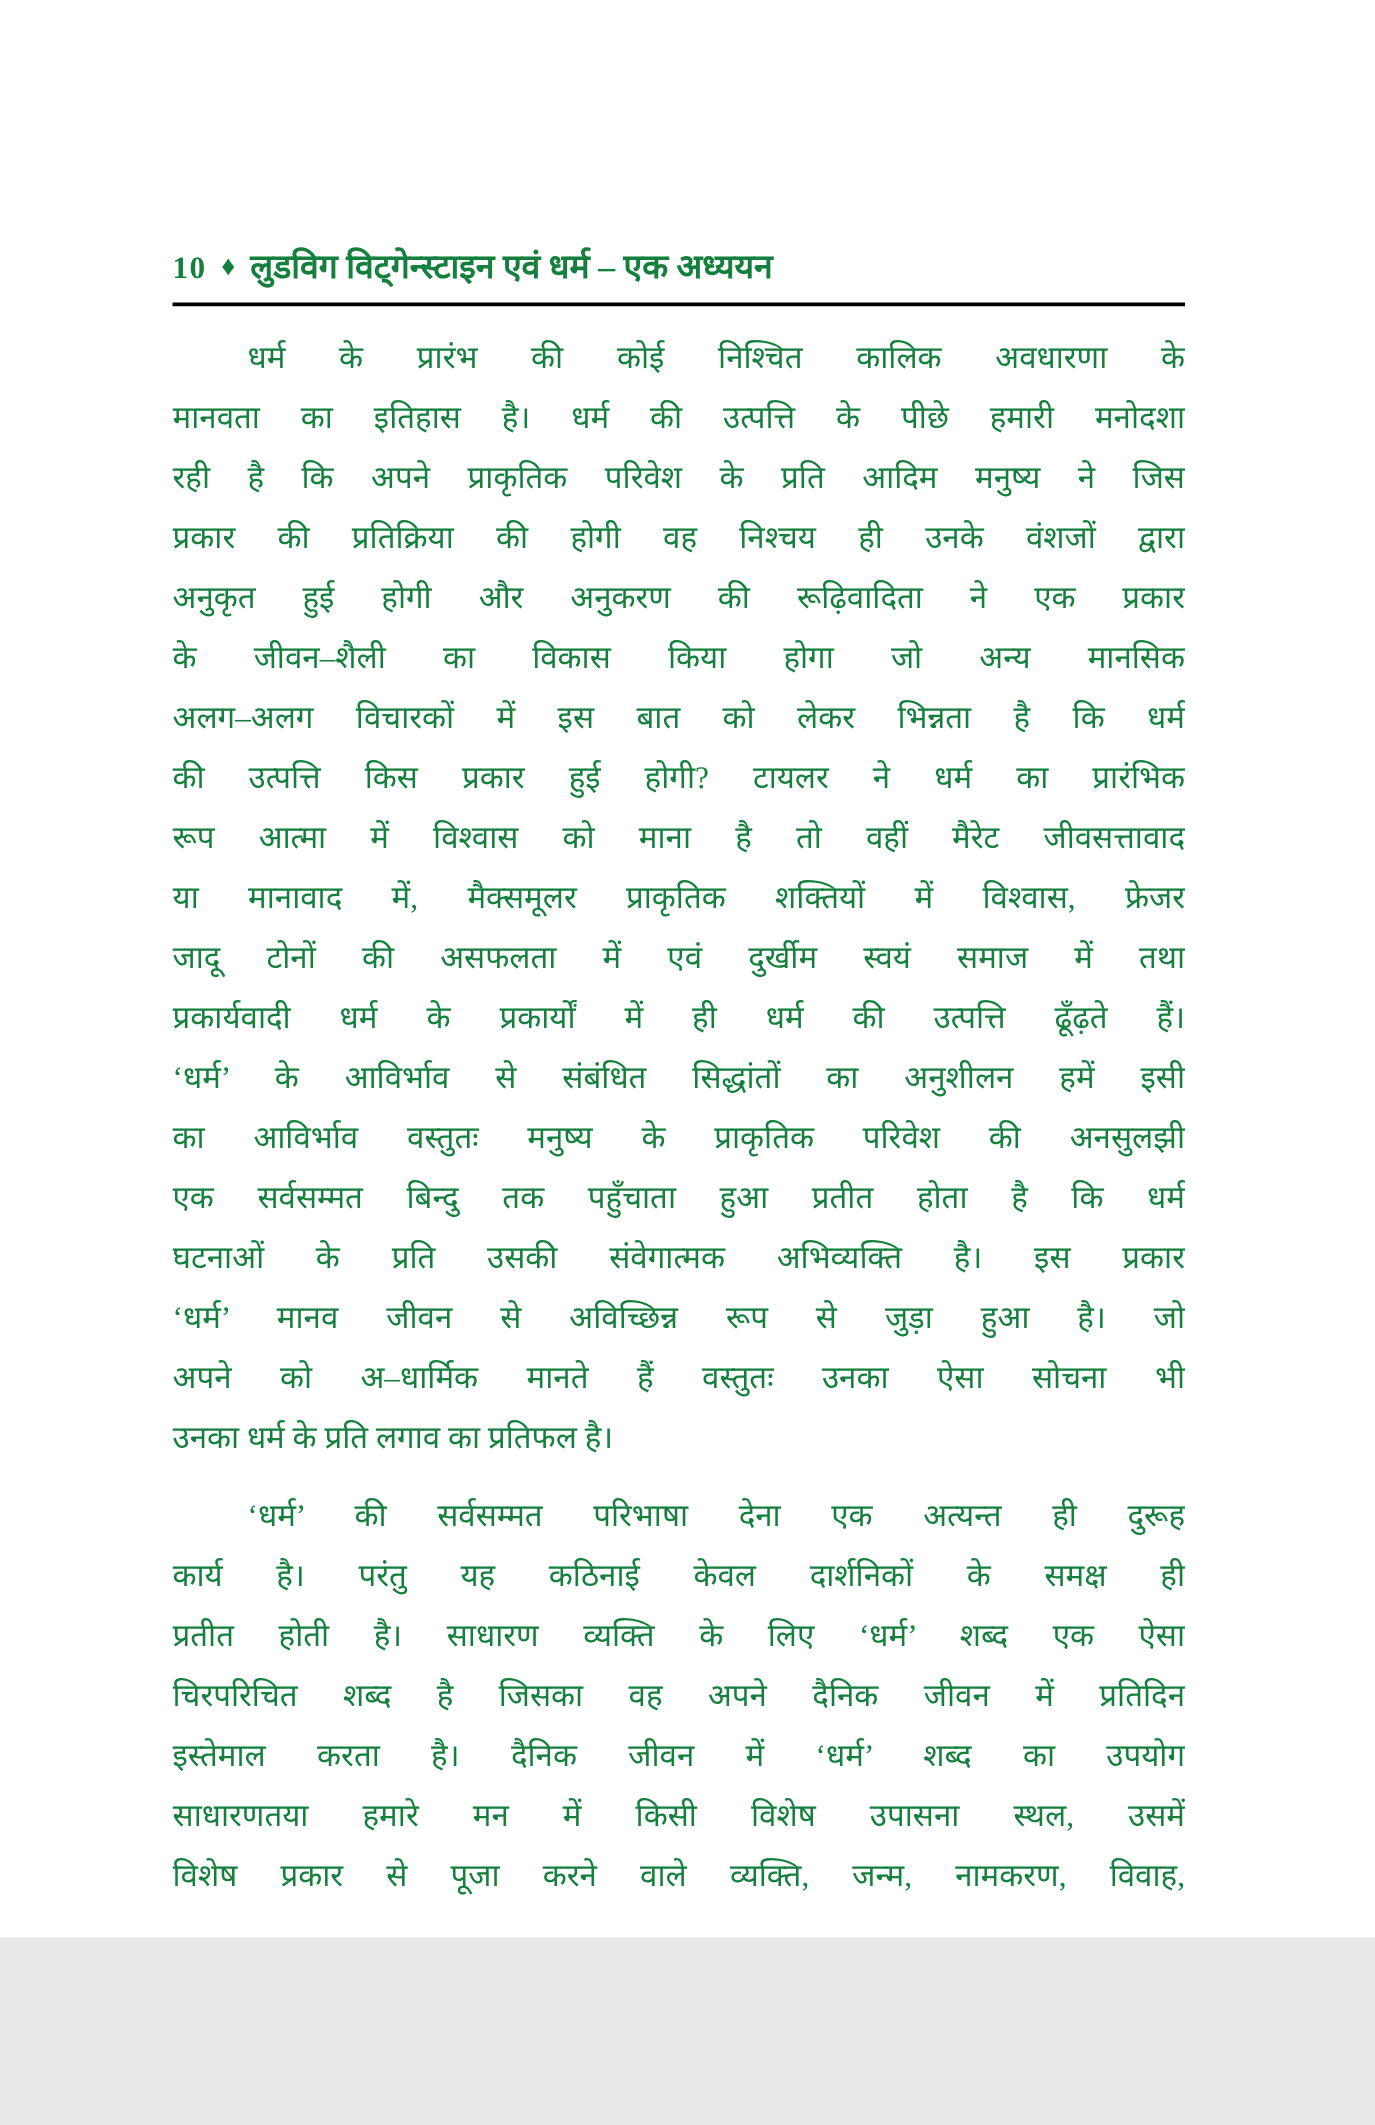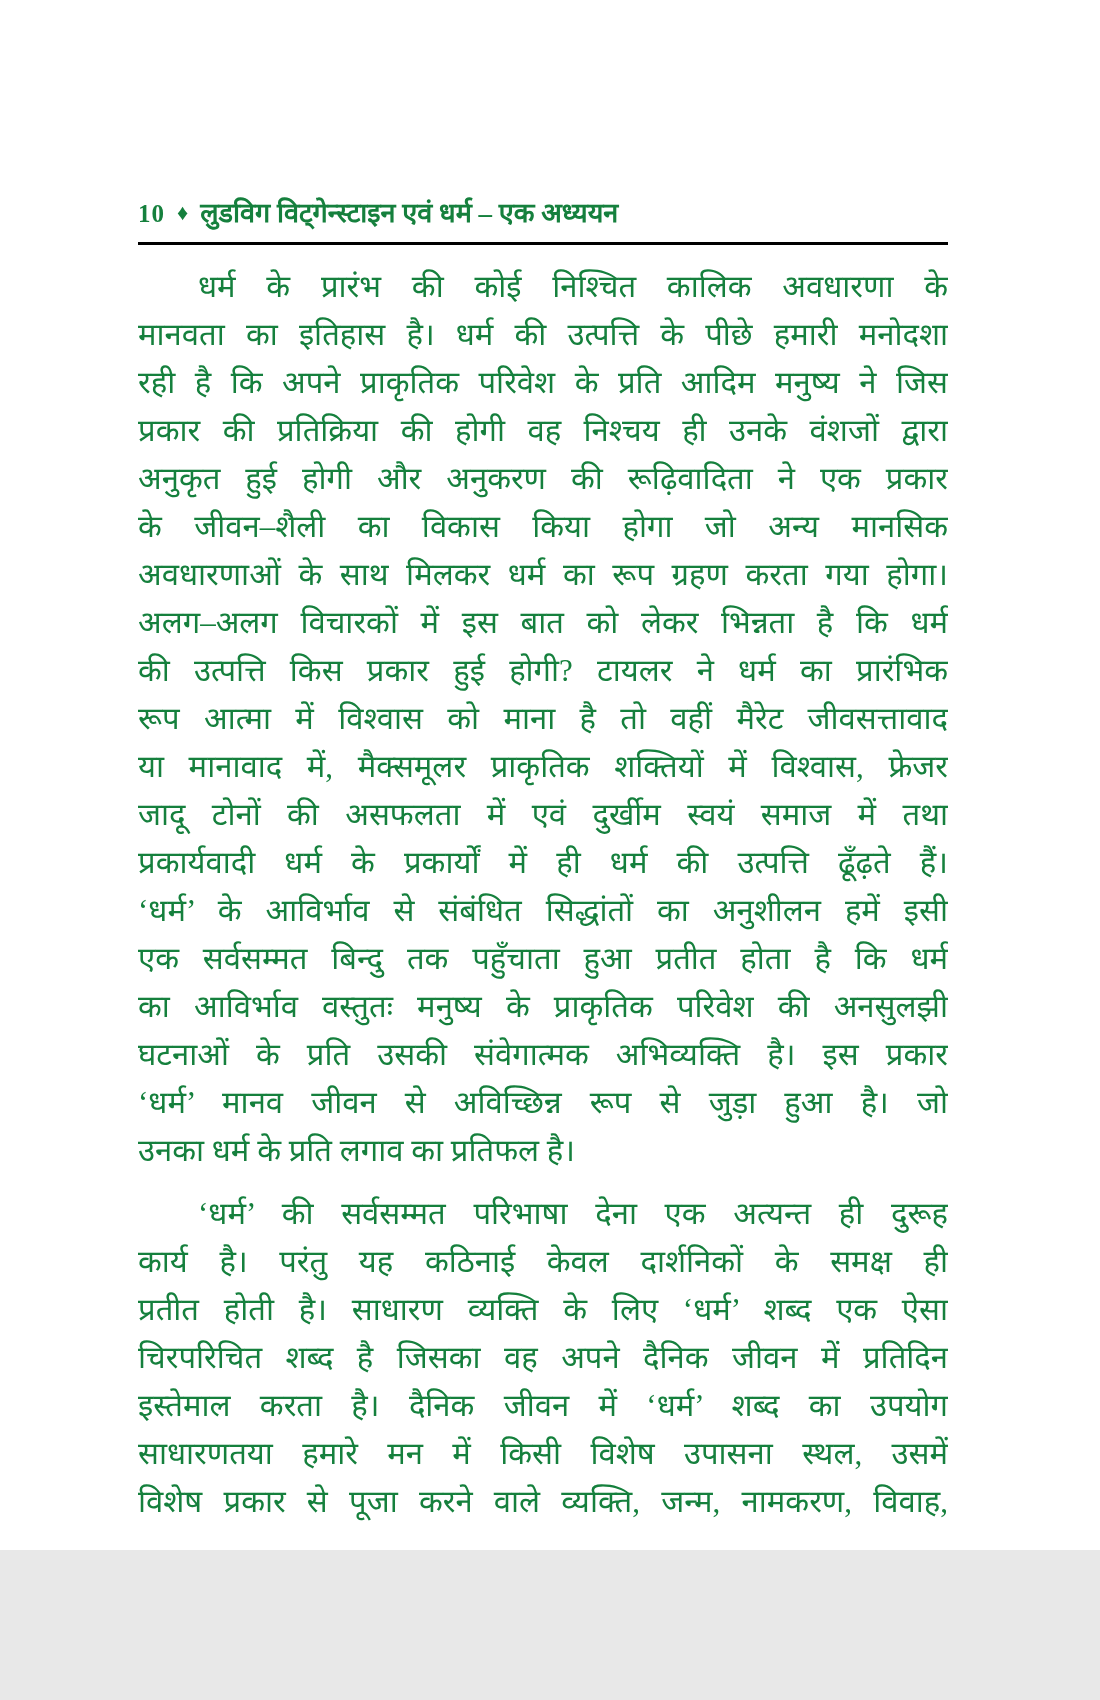--- a/index.html
+++ b/index.html
@@ -35,21 +35,21 @@
     font-size: 25px;
     letter-spacing: 1px;
   }
   .running-header .diamond {
     font-size: 22px;
     position: relative;
     top: -2px;
   }
   .body-text {
     margin-top: 18px;
-    font-size: 31px;
+    font-size: 25px;
     font-weight: 500;
   }
   .para { margin: 0; }
   .para + .para { margin-top: 15px; }
   .line {
     height: 48px;
     line-height: 48px;
     text-align: justify;
     text-align-last: justify;
     white-space: nowrap; 
@@ -72,32 +72,32 @@
 
     <div class="body-text">
 
     <div class="para">
           <div class="line indent">धर्म के प्रारंभ की कोई निश्चित कालिक अवधारणा के</div>
           <div class="line">मानवता का इतिहास है। धर्म की उत्पत्ति के पीछे हमारी मनोदशा</div>
           <div class="line">रही है कि अपने प्राकृतिक परिवेश के प्रति आदिम मनुष्य ने जिस</div>
           <div class="line">प्रकार की प्रतिक्रिया की होगी वह निश्चय ही उनके वंशजों द्वारा</div>
           <div class="line">अनुकृत हुई होगी और अनुकरण की रूढ़िवादिता ने एक प्रकार</div>
           <div class="line">के जीवन–शैली का विकास किया होगा जो अन्य मानसिक</div>
-          <div class="line">अवधारणाओं के साथ मिलकर धर्म का रूप ग्रहण करता गया होगा।</div>
           <div class="line">अलग–अलग विचारकों में इस बात को लेकर भिन्नता है कि धर्म</div>
           <div class="line">की उत्पत्ति किस प्रकार हुई होगी? टायलर ने धर्म का प्रारंभिक</div>
           <div class="line">रूप आत्मा में विश्वास को माना है तो वहीं मैरेट जीवसत्तावाद</div>
           <div class="line">या मानावाद में, मैक्समूलर प्राकृतिक शक्तियों में विश्वास, फ्रेजर</div>
           <div class="line">जादू टोनों की असफलता में एवं दुर्खीम स्वयं समाज में तथा</div>
           <div class="line">प्रकार्यवादी धर्म के प्रकार्यों में ही धर्म की उत्पत्ति ढूँढ़ते हैं।</div>
           <div class="line">‘धर्म’ के आविर्भाव से संबंधित सिद्धांतों का अनुशीलन हमें इसी</div>
+          <div class="line">का आविर्भाव वस्तुतः मनुष्य के प्राकृतिक परिवेश की अनसुलझी</div>
           <div class="line">एक सर्वसम्मत बिन्दु तक पहुँचाता हुआ प्रतीत होता है कि धर्म</div>
-          <div class="line">का आविर्भाव वस्तुतः मनुष्य के प्राकृतिक परिवेश की अनसुलझी</div>
           <div class="line">घटनाओं के प्रति उसकी संवेगात्मक अभिव्यक्ति है। इस प्रकार</div>
           <div class="line">‘धर्म’ मानव जीवन से अविच्छिन्न रूप से जुड़ा हुआ है। जो</div>
+          <div class="line">अपने को अ–धार्मिक मानते हैं वस्तुतः उनका ऐसा सोचना भी</div>
           <div class="line flush">उनका धर्म के प्रति लगाव का प्रतिफल है।</div>
         </div>
         <div class="para">
           <div class="line indent">‘धर्म’ की सर्वसम्मत परिभाषा देना एक अत्यन्त ही दुरूह</div>
           <div class="line">कार्य है। परंतु यह कठिनाई केवल दार्शनिकों के समक्ष ही</div>
           <div class="line">प्रतीत होती है। साधारण व्यक्ति के लिए ‘धर्म’ शब्द एक ऐसा</div>
           <div class="line">चिरपरिचित शब्द है जिसका वह अपने दैनिक जीवन में प्रतिदिन</div>
           <div class="line">इस्तेमाल करता है। दैनिक जीवन में ‘धर्म’ शब्द का उपयोग</div>
           <div class="line">साधारणतया हमारे मन में किसी विशेष उपासना स्थल, उसमें</div>
           <div class="line">विशेष प्रकार से पूजा करने वाले व्यक्ति, जन्म, नामकरण, विवाह,</div>

